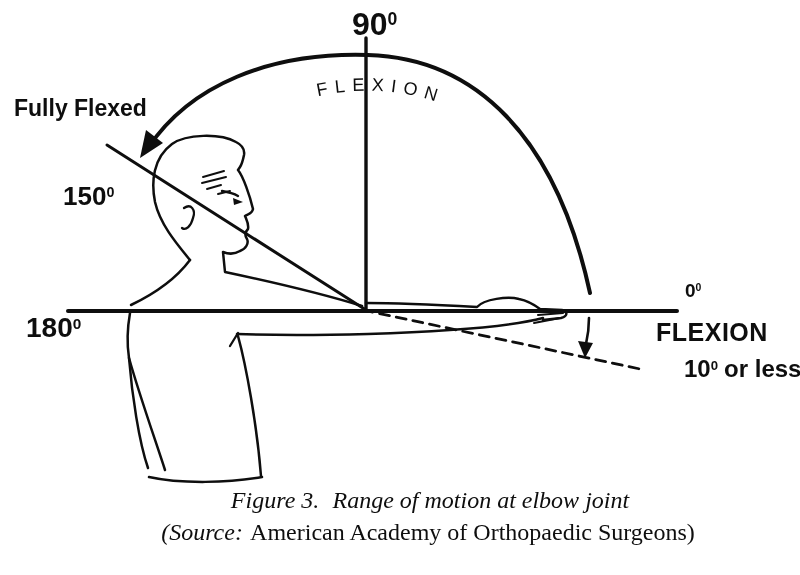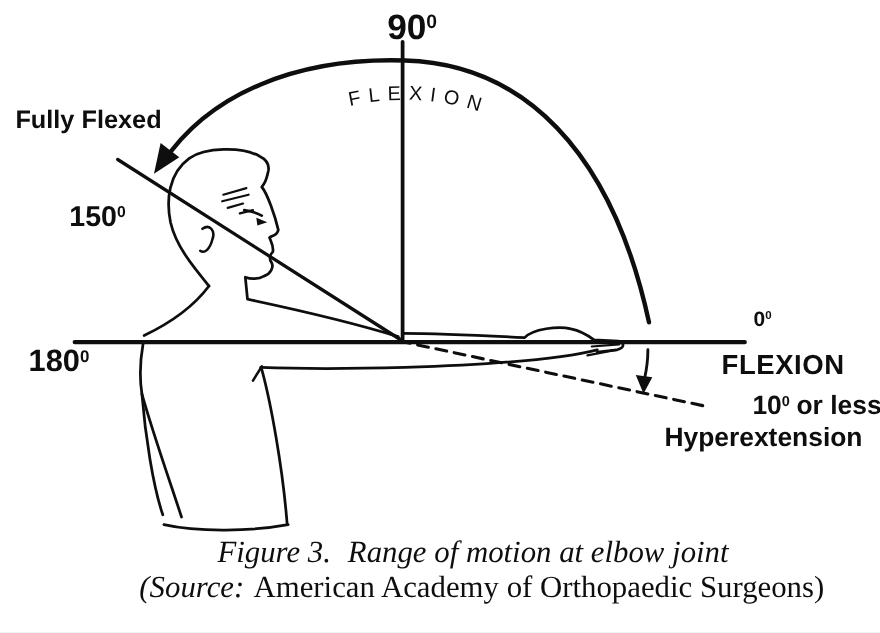--- a/index.html
+++ b/index.html
@@ -10,21 +10,21 @@
   }
   #diagram{position:absolute;left:0;top:0;}
   #diagram .stroke{fill:none;stroke:var(--ink,#0e0e0e);stroke-linecap:round;stroke-linejoin:round;}
   #diagram .fillshape{fill:var(--ink,#0e0e0e);stroke:none;}
   #diagram text{fill:var(--ink,#0e0e0e);}
   .lbl{position:absolute;white-space:nowrap;line-height:1;}
   .b{font-weight:700;}
   .deg-sup{font-size:0.55em;position:relative;top:-0.55em;font-weight:700;}
   .flex-text{font-family:"Liberation Sans",sans-serif;font-size:18px;font-weight:400;letter-spacing:7px;}
   .caption{position:absolute;transform:translateX(-50%);white-space:nowrap;
-           font-family:"Liberation Serif",serif;font-size:28px;}
+           font-family:"Liberation Serif",serif;font-size:24px;}
   .it{font-style:italic;}
   .gap-l{margin-left:0.55em;}
   .gap-s{margin-left:0.30em;}
   .gap-xs{margin-left:0.25em;}
 </style>
 </head>
 <body>
 
 <div id="stage">
 
@@ -97,22 +97,21 @@
   <div class="lbl b" style="left:685px;top:281px;font-size:19px;">
     <span>0</span><span class="deg-sup">0</span>
   </div>
 
   <div class="lbl b" style="left:656px;top:320px;font-size:25px;letter-spacing:0.5px;">FLEXION</div>
 
   <div class="lbl b" style="left:640px;top:357px;font-size:24px;margin-left:44px;">
     <span>10</span><span class="deg-sup">0</span><span class="gap-xs">or less</span>
   </div>
 
-  <div class="lbl b" style="left:604px;top:386px;font-size:24px;">Hyperextension</div>
 
   <div class="caption it" style="left:430px;top:487px;">
     <span>Figure 3.</span><span class="gap-l">Range of motion at elbow joint</span>
   </div>
-  <div class="caption" style="left:438px;top:519px;">
+  <div class="caption" style="left:428px;top:519px;">
     <span class="it">(Source:</span><span class="gap-s">American Academy of Orthopaedic Surgeons)</span>
   </div>
 
 </div>
 
 </body></html>

